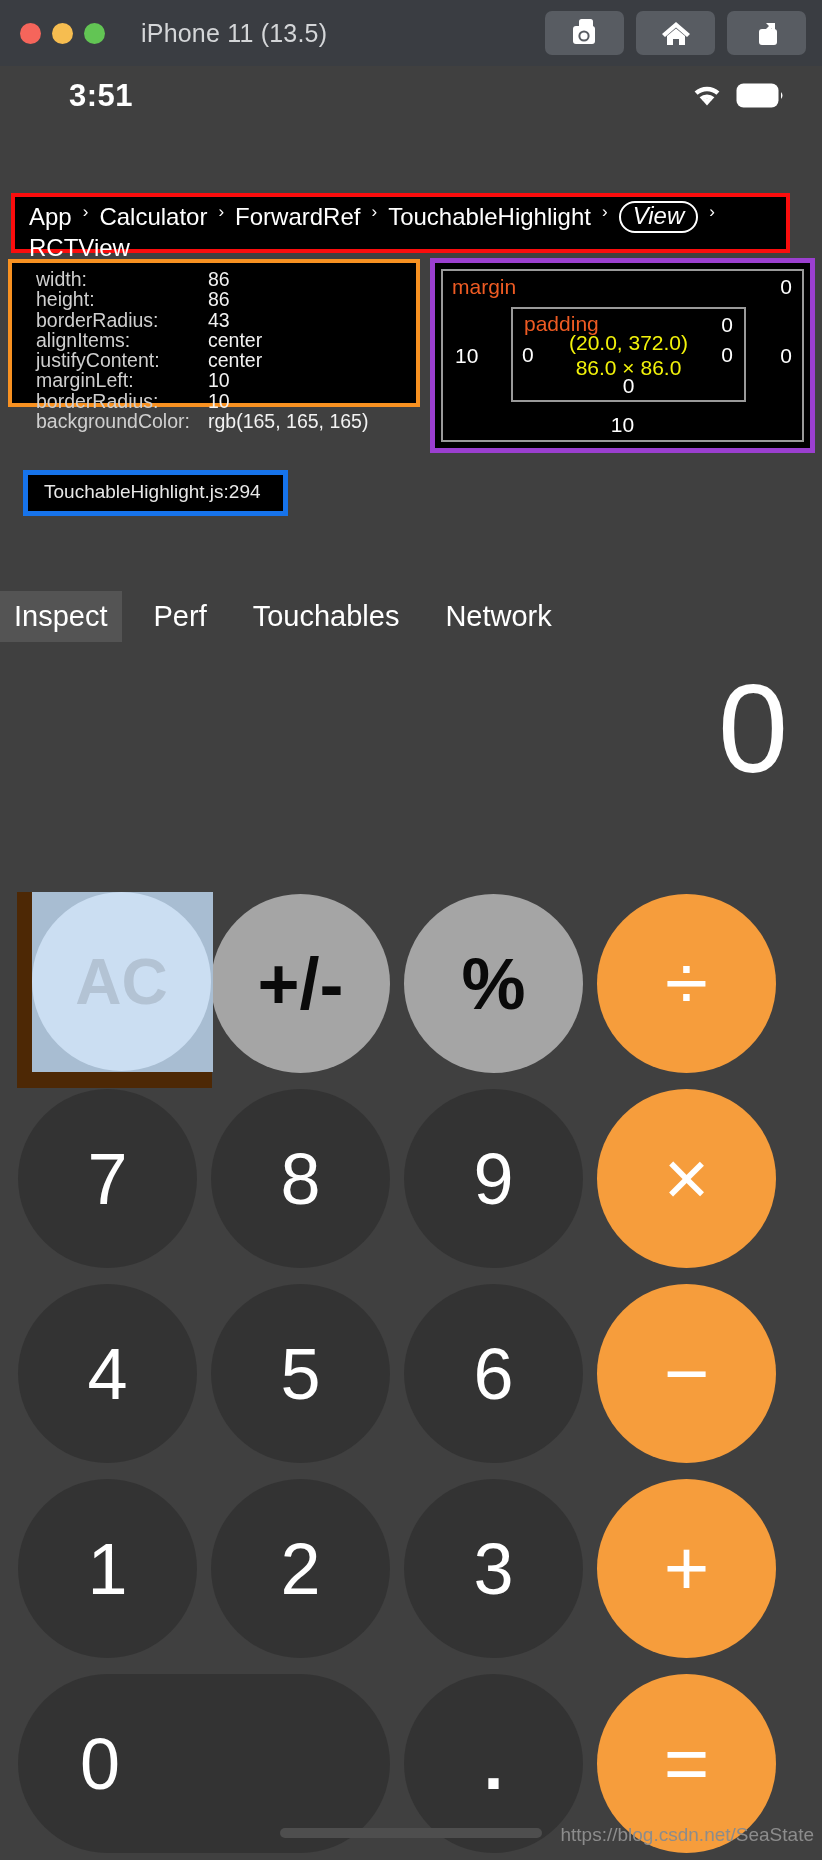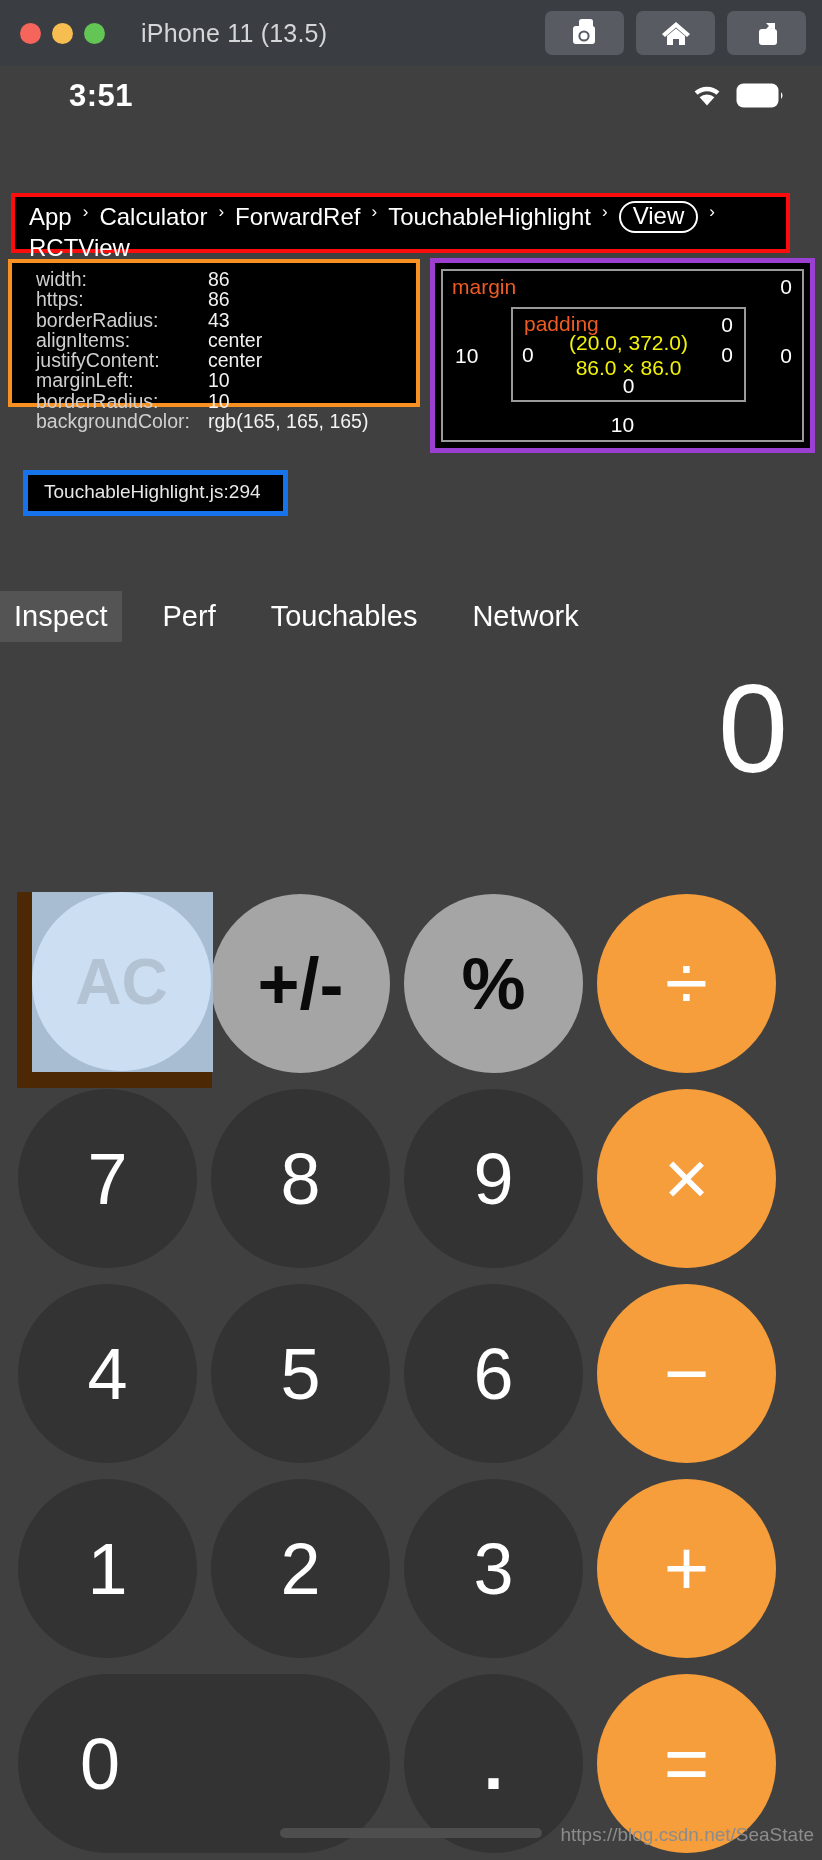--- a/index.html
+++ b/index.html
@@ -54,21 +54,21 @@
     position: absolute; left: 11px; top: 127px; width: 779px; height: 60px;
     border: 4px solid #fb0d0d; background: #000;
     padding: 4px 0 0 14px;
   }
   .breadcrumb {
     display: flex; flex-wrap: wrap; align-items: center; color: #fff; font-size: 24px;
     line-height: 30px; gap: 0;
   }
   .crumb { color: #fff; white-space: nowrap; }
   .crumb.pill {
-    border: 2px solid #fff; border-radius: 16px; padding: 1px 12px 3px; line-height: 24px;
+    border: 2px solid #fff; border-radius: 16px; padding: 1px 12px 3px; line-height: 24px; font-style: italic;
   }
   .crumb-sep { color: #fff; font-size: 17px; padding: 0 11px; position: relative; top: -5px; }
   .crumb-tail { flex-basis: 100%; }
 
   
   .props-box {
     position: absolute; left: 8px; top: 193px; width: 412px; height: 148px;
     border: 4px solid #f89121; background: #000;
     padding: 6px 0 0 24px;
   }
@@ -116,21 +116,21 @@
     text-align: center; color: #f2f20a; font-size: 21px; line-height: 25px;
     padding: 0 34px;
   }
 
   
   .tabbar {
     position: absolute; left: 0; top: 517px; width: 822px; height: 66px;
     display: flex; align-items: center;
   }
   .tab {
-    color: #fff; font-size: 29px; padding: 9px 14px; margin-right: 27px;
+    color: #fff; font-size: 29px; padding: 9px 14px; margin-right: 18px;
   }
   .tab.active { background: #545454; }
 
   
   .calc { position: absolute; left: 0; top: 583px; width: 822px; bottom: 0; }
   .calc-display {
     position: absolute; right: 36px; top: 17px;
     color: #fff; font-size: 126px; font-weight: 300; line-height: 126px;
     letter-spacing: -2px;
   }
@@ -260,21 +260,21 @@
         <span class="crumb crumb-tail">RCTView</span>
       </div>
     </div>
 
     <div class="props-box">
       <div class="prop-row">
         <span class="prop-key">width:</span>
         <span class="prop-val">86</span>
       </div>
       <div class="prop-row">
-        <span class="prop-key">https:</span>
+        <span class="prop-key">height:</span>
         <span class="prop-val">86</span>
       </div>
       <div class="prop-row">
         <span class="prop-key">borderRadius:</span>
         <span class="prop-val">43</span>
       </div>
       <div class="prop-row">
         <span class="prop-key">alignItems:</span>
         <span class="prop-val">center</span>
       </div>

